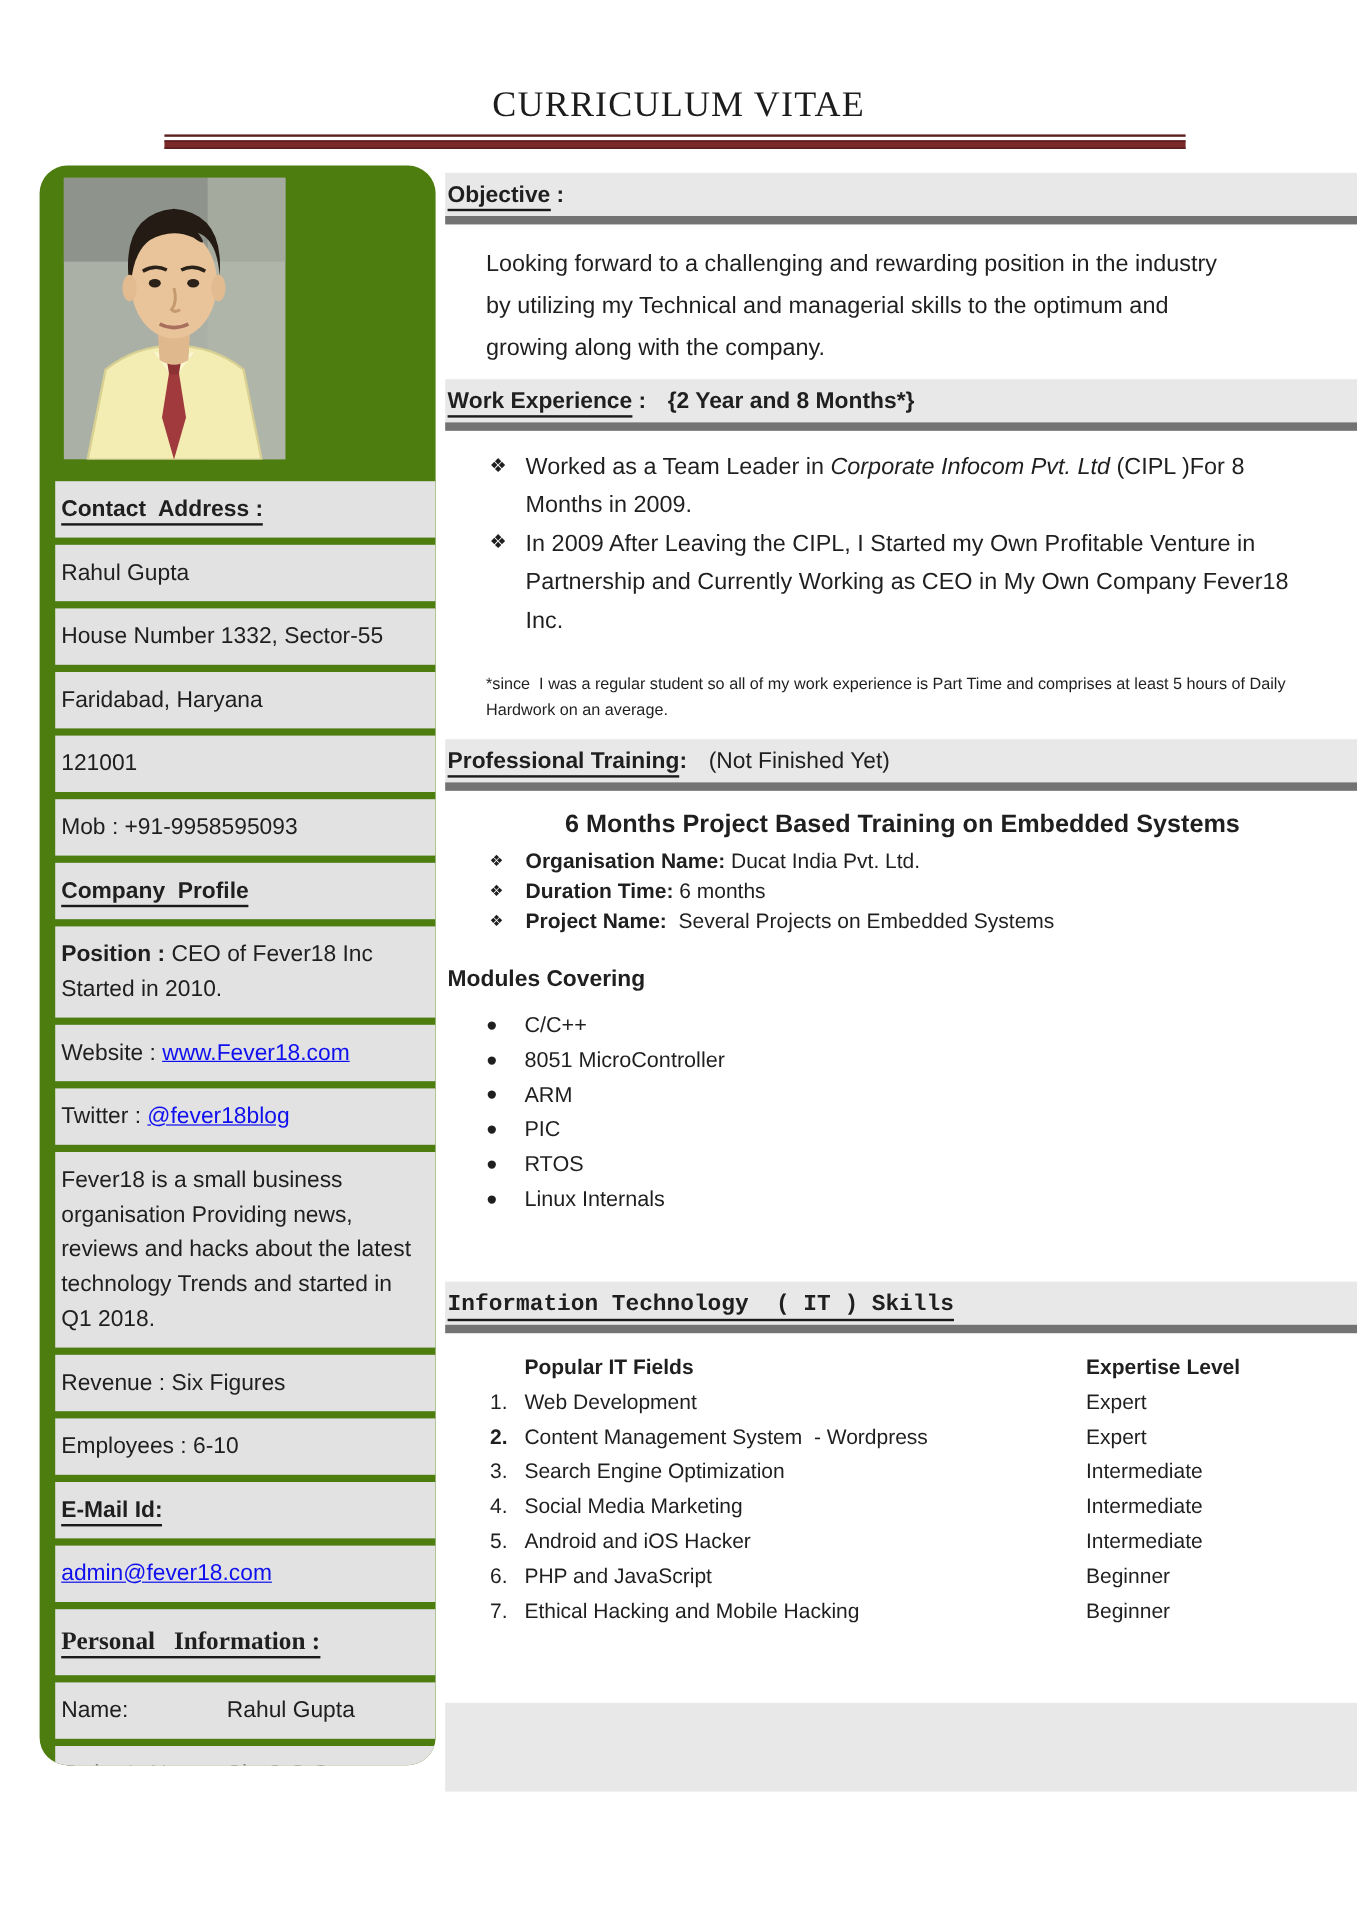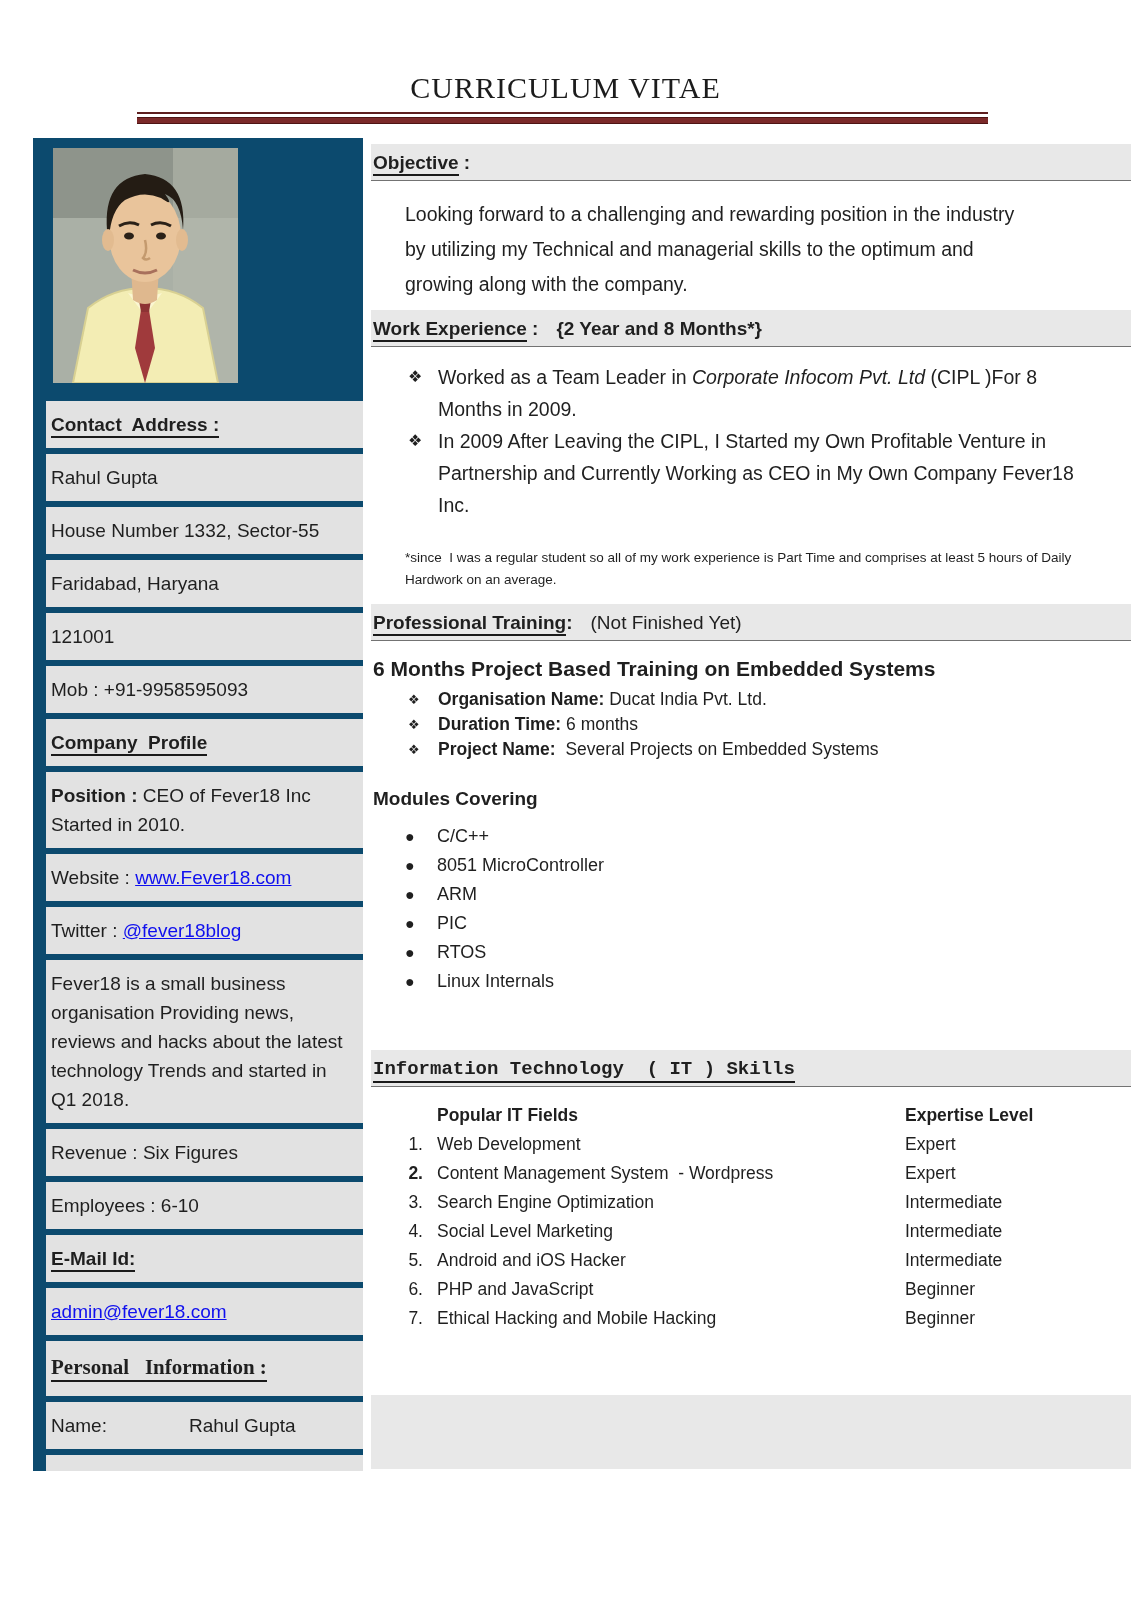--- a/index.html
+++ b/index.html
@@ -16,21 +16,21 @@
     text-align:center; font-family:"Liberation Serif","DejaVu Serif",serif;
     font-size:30px; font-weight:normal; letter-spacing:1px; color:#1c1c1c;
   }
   .title-rule { position:absolute; top:101px; left:137px; width:851px; }
   .rule-thin  { height:2px; background:#5e1f1f; margin-bottom:3px; }
   .rule-thick { height:7px; background:#7b2929; border-top:1px solid #4e1414; border-bottom:1px solid #4e1414; }
 
   
   .sidebar {
     position:absolute; left:33px; top:127px; width:330px; height:1333px;
-    background:#0c4a6e; padding-top:10px; overflow:hidden;
+    background:#4d7c0f; padding-top:10px; overflow:hidden;border-radius:23px;
   }
   .photo { margin:0 0 18px 20px; width:185px; height:235px; }
   .photo svg { display:block; }
   .srow {
     margin:0 0 6px 13px; background:#e2e2e2;
     padding:9px 8px 9px 5px; font-size:19px; line-height:29px; color:#1f1f1f;
   }
   .keep { white-space:pre-wrap; }
   .u { border-bottom:2px solid #1a1a1a; padding-bottom:1px; }
   .bold { font-weight:bold; }
@@ -38,35 +38,35 @@
   .srow.phead {
     font-family:"Liberation Serif","DejaVu Serif",serif;
     font-weight:bold; font-size:21px; padding-top:12px; padding-bottom:14px;
   }
   .plabel { display:inline-block; width:138px; white-space:pre-wrap; }
   .link { color:#1010ee; text-decoration:underline; cursor:pointer; }
 
   
   .main { position:absolute; left:371px; top:127px; width:760px; }
   .bar {
-    background:#e8e8e8; border-bottom:1px solid #737373;
+    background:#e8e8e8; border-bottom:7px solid #737373;
     padding:6px 0 4px 2px; font-size:19px; line-height:26px;
   }
   .bar .note { margin-left:18px; }
   .obj-body { margin:16px 0 0 34px; width:625px; font-size:19.5px; line-height:35px; }
 
   .bar-work { margin-top:8px; }
   .diamond-list { list-style:none; margin:14px 0 0 37px; }
   .diamond-list li { display:flex; }
   .dbullet { width:30px; flex:0 0 30px; font-size:16px; line-height:32px; }
   .litext { width:648px; font-size:19.5px; line-height:32px; }
   .footnote { margin:26px 0 0 34px; width:705px; font-size:13.5px; line-height:22px; white-space:pre-wrap; }
 
   .bar-training { margin-top:13px; }
-  .training-title { margin:16px 0 0 2px; font-size:21px; font-weight:bold; }
+  .training-title { margin:16px 0 0 2px; font-size:21px; font-weight:bold;text-align:center; }
   .details { margin-top:6px; }
   .details .dbullet { font-size:13px; line-height:25px; }
   .details .litext { font-size:17.5px; line-height:25px; }
   .modules-heading { margin:26px 0 0 2px; font-size:19px; font-weight:bold; }
   .dot-list { list-style:none; margin:12px 0 0 34px; }
   .dot-list li { display:flex; font-size:18px; line-height:29px; }
   .dot { width:32px; flex:0 0 32px; font-size:16px; }
 
   .bar-skills { margin-top:54px;font-family:Liberation Mono, monospace; }
   .skills { margin-top:14px; }
@@ -255,21 +255,21 @@
         <span class="field">Content Management System  - Wordpress</span>
         <span class="level">Expert</span>
       </div>
       <div class="skill-row">
         <span class="num">3.</span>
         <span class="field">Search Engine Optimization</span>
         <span class="level">Intermediate</span>
       </div>
       <div class="skill-row">
         <span class="num">4.</span>
-        <span class="field">Social Level Marketing</span>
+        <span class="field">Social Media Marketing</span>
         <span class="level">Intermediate</span>
       </div>
       <div class="skill-row">
         <span class="num">5.</span>
         <span class="field">Android and iOS Hacker</span>
         <span class="level">Intermediate</span>
       </div>
       <div class="skill-row">
         <span class="num">6.</span>
         <span class="field">PHP and JavaScript</span>

